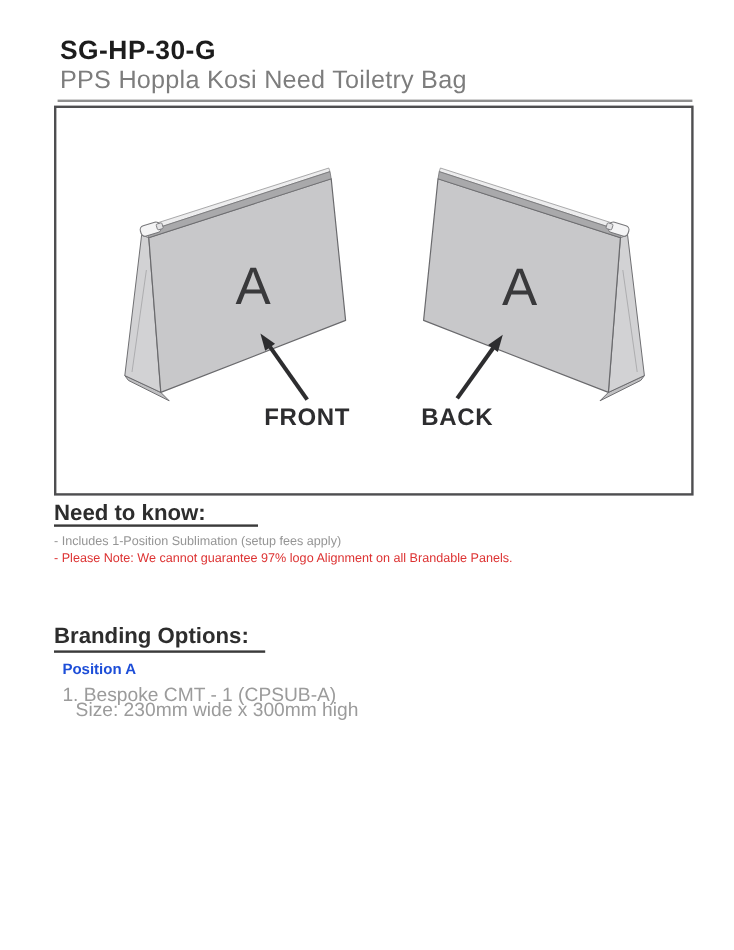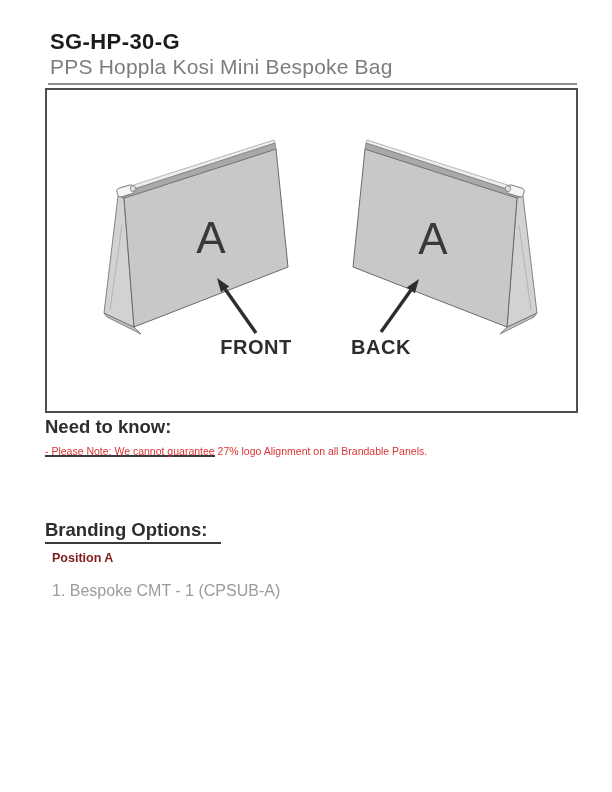--- a/index.html
+++ b/index.html
@@ -6,38 +6,38 @@
   body{
     width:612px;height:792px;position:relative;background:#ffffff;
     font-family:"Liberation Sans", sans-serif;overflow:hidden;
   }
   .abs{position:absolute;}
   .product-code{left:50px;top:29px;font-size:22px;font-weight:bold;color:#1c1c1c;letter-spacing:0.4px;}
   .product-name{left:50px;top:55px;font-size:21px;color:#7d7d7d;letter-spacing:0.2px;}
   .title-rule{left:48px;top:83px;width:529px;height:2px;background:#8f8f8f;}
   .diagram-frame{left:45px;top:88px;width:529px;height:321px;border:2px solid #4e4e50;background:#ffffff;}
   .section-heading{font-weight:bold;font-size:18.5px;color:#2d2d2d;border-bottom:2.5px solid #3a3a3a;display:inline-block;line-height:20px;}
-  .ntk-heading{left:45px;top:417px;padding:0 44px 18px 0;}
+  .ntk-heading{left:45px;top:417px;padding:0 44px 0 0;}
   .ntk-list{left:45px;top:444px;font-size:10.5px;line-height:14px;}
   .ntk-gray{color:#959595;}
   .note-red{color:#dd3333;}
   .bo-heading{left:45px;top:520px;padding:0 14px 2px 0;text-align:right;}
   .bo-block{left:52px;top:551px;}
-  .bo-position{font-size:12.5px;font-weight:bold;color:#7f1d1d;margin-bottom:20px;}
+  .bo-position{font-size:12.5px;font-weight:bold;color:#1d4ed8;margin-bottom:9px;}
   .bo-line{font-size:16px;color:#9b9b9b;line-height:12.5px;}
   .bo-sub{margin-left:11px;}
   svg text{font-family:"Liberation Sans", sans-serif;}
   .bag-letter{font-size:44px;fill:#39393b;}
   .dir-label{font-size:20px;font-weight:bold;fill:#2d2d2f;letter-spacing:0.5px;}
 </style>
 </head>
 <body>
 
 <div class="abs product-code">SG-HP-30-G</div>
-<div class="abs product-name">PPS Hoppla Kosi Mini Bespoke Bag</div>
+<div class="abs product-name">PPS Hoppla Kosi Need Toiletry Bag</div>
 <div class="abs title-rule"></div>
 
 <div class="abs diagram-frame">
   <svg width="529" height="321" viewBox="0 0 529 321">
     <defs>
       <g id="bag-shape">
         <polygon points="57,223 87,237 94,244 60,227" fill="#c0c0c2" stroke="#6a6a6d" stroke-width="0.8" stroke-linejoin="round"></polygon>
         <polygon points="77,108 71,106 57,223 87,237" fill="#d2d2d4" stroke="#6a6a6d" stroke-width="0.8" stroke-linejoin="round"></polygon>
         <line x1="75" y1="135" x2="63" y2="220" stroke="#a6a6a8" stroke-width="0.7"></line>
         <polygon points="77,108 229,59 241,177 87,237" fill="#c8c8ca" stroke="#6a6a6d" stroke-width="1" stroke-linejoin="round"></polygon>
@@ -69,20 +69,22 @@
       <polygon points="372,189 367.9,203.3 359.7,197.5" fill="#2d2d2f"></polygon>
     </g>
 
     <text x="209" y="264" text-anchor="middle" class="dir-label">FRONT</text>
     <text x="334" y="264" text-anchor="middle" class="dir-label">BACK</text>
   </svg>
 </div>
 
 <div class="abs section-heading ntk-heading">Need to know:</div>
 <div class="abs ntk-list">
-  <div class="note-red">- Please Note: We cannot guarantee 27% logo Alignment on all Brandable Panels.</div>
+  <div class="ntk-gray">- Includes 1-Position Sublimation (setup fees apply)</div>
+  <div class="note-red">- Please Note: We cannot guarantee 97% logo Alignment on all Brandable Panels.</div>
 </div>
 
 <div class="abs section-heading bo-heading">Branding Options:</div>
 <div class="abs bo-block">
   <div class="bo-position">Position A</div>
   <div class="bo-line">1. Bespoke CMT - 1 (CPSUB-A)</div>
+  <div class="bo-line bo-sub">Size: 230mm wide x 300mm high</div>
 </div>
 
 </body></html>

